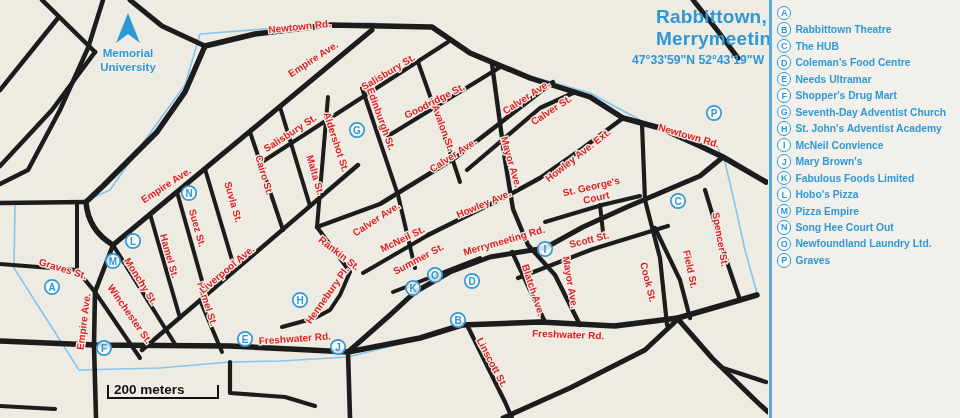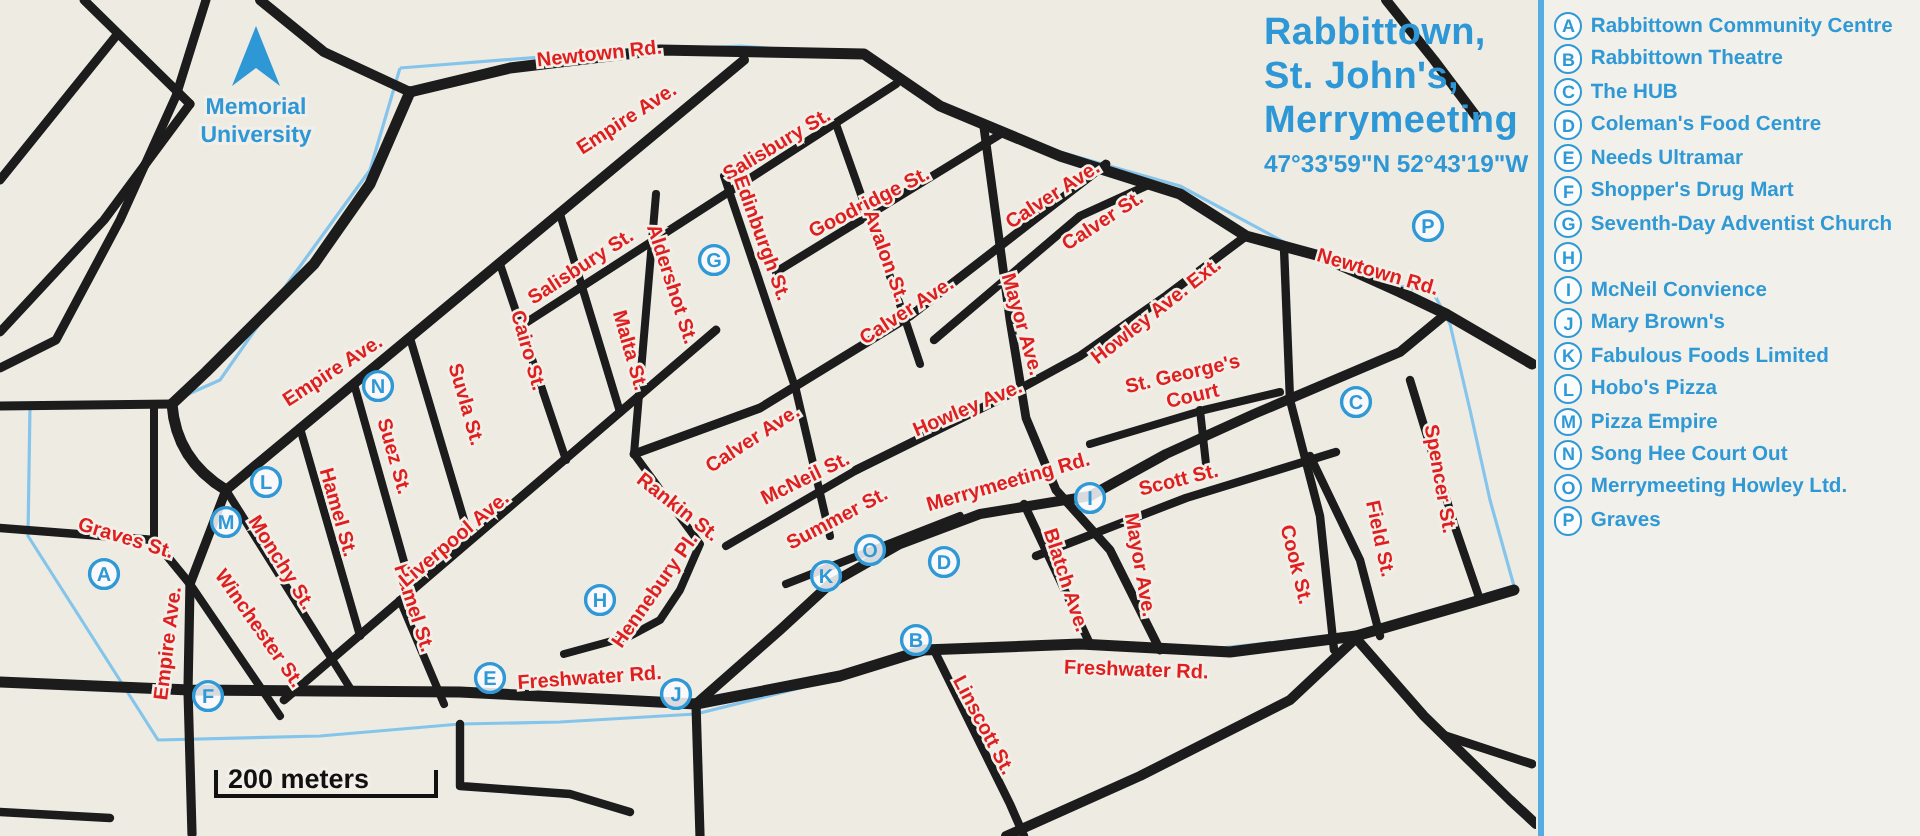--- a/index.html
+++ b/index.html
@@ -1,20 +1,20 @@
 <!DOCTYPE html>
 <html><head>
 <meta charset="utf-8">
 <style>
   html,body{margin:0;padding:0;background:#dddad2;}
   #stage{position:relative;width:960px;height:418px;overflow:hidden;
          font-family:"Liberation Sans", sans-serif;background:#eeebe3;}
   #map-svg{position:absolute;left:0;top:0;}
   #title-block{position:absolute;left:632px;top:6px;width:150px;z-index:5;}
-  .title-line{font-size:19px;font-weight:bold;color:#2e97d5;line-height:22px;letter-spacing:.2px;}
+  .title-line{font-size:19px;font-weight:bold;color:#2e97d5;line-height:22px;letter-spacing:.2px;margin-left:24px;}
   .coords{font-size:12.2px;font-weight:bold;color:#2e97d5;margin-top:3px;white-space:nowrap;}
   #legend-panel{position:absolute;right:0;top:0;width:191px;height:100%;
                 background:#f2f0ea;border-left:3px solid #56ace2;
                 padding:6px 0 0 5px;box-sizing:border-box;z-index:6;}
   .legend-item{display:flex;align-items:center;margin-bottom:2.1px;}
   .legend-badge{width:12.4px;height:12.4px;border:1.6px solid #2f99d6;border-radius:50%;
                 background:#fbfcfd;color:#2f99d6;font-size:9px;font-weight:bold;
                 display:flex;align-items:center;justify-content:center;flex:0 0 auto;}
   .legend-label{color:#2f99d6;font-size:10.3px;font-weight:bold;margin-left:4px;white-space:nowrap;}
 </style>
@@ -153,29 +153,27 @@
       <circle cx="435" cy="275" r="7.2" fill="rgba(250,252,255,0.85)" stroke="#2f99d6" stroke-width="1.7"></circle>
       <text x="435" y="278.6" text-anchor="middle" fill="#2f99d6" font-size="10" font-weight="bold" font-family="&quot;Liberation Sans&quot;, sans-serif">O</text>
       <circle cx="714" cy="113" r="7.2" fill="rgba(250,252,255,0.85)" stroke="#2f99d6" stroke-width="1.7"></circle>
       <text x="714" y="116.6" text-anchor="middle" fill="#2f99d6" font-size="10" font-weight="bold" font-family="&quot;Liberation Sans&quot;, sans-serif">P</text>
       <path d="M108,385 L108,398 L218,398 L218,385" fill="none" stroke="#111" stroke-width="2"></path>
       <text x="114" y="394" fill="#111" font-size="13.5" font-weight="bold" stroke="#f2efe8" stroke-width="3" paint-order="stroke" font-family="&quot;Liberation Sans&quot;, sans-serif">200 meters</text>
     </svg>
 
   <div id="title-block">
     <div class="title-line">Rabbittown,</div>
-    <div class="title-line">St. John's,</div>
     <div class="title-line">Merrymeeting</div>
     <div class="coords">47°33'59"N 52°43'19"W</div>
   </div>
 
   <div id="legend-panel">
       <div class="legend-item">
         <span class="legend-badge">A</span>
-        <span class="legend-label">Rabbittown Community Centre</span>
       </div>
       <div class="legend-item">
         <span class="legend-badge">B</span>
         <span class="legend-label">Rabbittown Theatre</span>
       </div>
       <div class="legend-item">
         <span class="legend-badge">C</span>
         <span class="legend-label">The HUB</span>
       </div>
       <div class="legend-item">
@@ -189,20 +187,21 @@
       <div class="legend-item">
         <span class="legend-badge">F</span>
         <span class="legend-label">Shopper's Drug Mart</span>
       </div>
       <div class="legend-item">
         <span class="legend-badge">G</span>
         <span class="legend-label">Seventh-Day Adventist Church</span>
       </div>
       <div class="legend-item">
         <span class="legend-badge">H</span>
+        <span class="legend-label">St. John's Adventist Academy</span>
       </div>
       <div class="legend-item">
         <span class="legend-badge">I</span>
         <span class="legend-label">McNeil Convience</span>
       </div>
       <div class="legend-item">
         <span class="legend-badge">J</span>
         <span class="legend-label">Mary Brown's</span>
       </div>
       <div class="legend-item">
@@ -216,20 +215,20 @@
       <div class="legend-item">
         <span class="legend-badge">M</span>
         <span class="legend-label">Pizza Empire</span>
       </div>
       <div class="legend-item">
         <span class="legend-badge">N</span>
         <span class="legend-label">Song Hee Court Out</span>
       </div>
       <div class="legend-item">
         <span class="legend-badge">O</span>
-        <span class="legend-label">Merrymeeting Howley Ltd.</span>
+        <span class="legend-label">Newfoundland Laundry Ltd.</span>
       </div>
       <div class="legend-item">
         <span class="legend-badge">P</span>
         <span class="legend-label">Graves</span>
       </div>
     </div>
 </div>
 
 </body></html>

